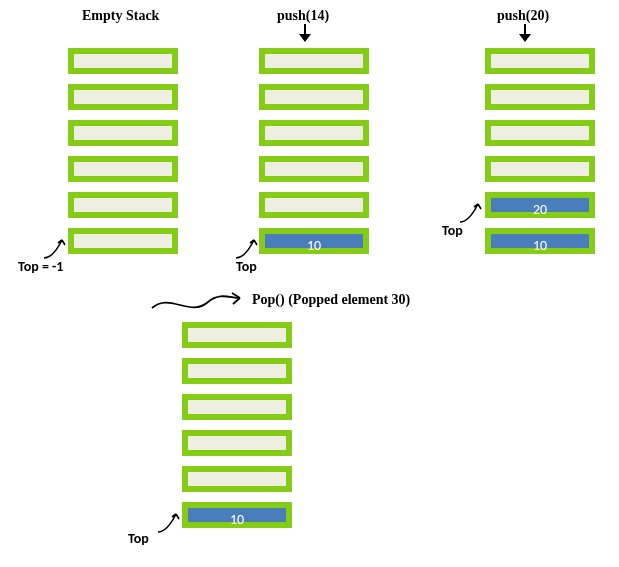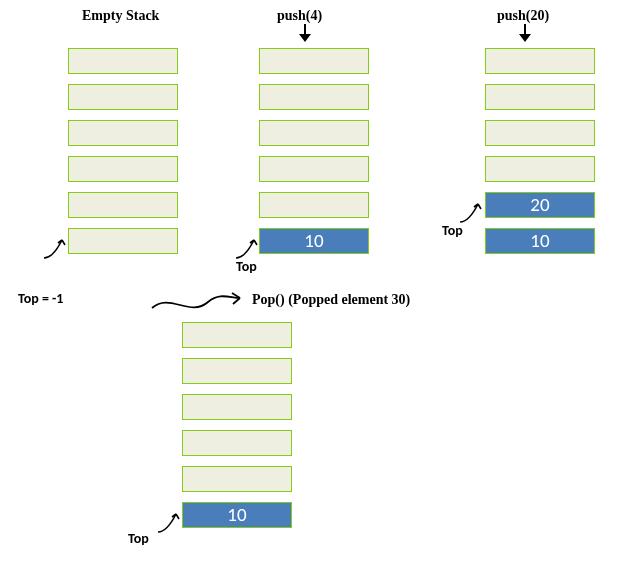--- a/index.html
+++ b/index.html
@@ -14,27 +14,27 @@
     position:relative;
   }
   .stack{
     position:absolute;
     width:110px;
   }
   .cell{
     box-sizing:border-box;
     height:26px;
     margin-bottom:10px;
-    border:1px solid #84cc16;
+    border:6px solid #84cc16;
     background:#eeeee1;
     color:#fff;
     text-align:center;
     line-height:24px;
     font-weight:normal;
-    font-size:19px;
+    font-size:14px;
   }
   .cell.filled{
     background:#4a7ebb;
   }
   .title{
     position:absolute;
     white-space:nowrap;
     font-family:Liberation Serif, serif;
   }
   .top-label{
@@ -90,23 +90,23 @@
   <div class="cell"></div>
   <div class="cell"></div>
 </div>
 
 <div class="curve" style="left:42px;top:234px;">
   <svg viewBox="0 0 28 26">
       <path d="M2 24 C 10 24 16 14 20 6" stroke="#000" stroke-width="1.6" fill="none"></path>
       <path d="M20 6 L16 9 M20 6 L23 11" stroke="#000" stroke-width="1.6" fill="none"></path>
     </svg>
 </div>
-<div class="top-label" style="left:18px;top:258px;margin-top:32px;">Top = -1</div>
+<div class="top-label" style="left:18px;top:258px;">Top = -1</div>
 
-<div class="title" style="left:277px;top:8px;">push(4)</div>
+<div class="title" style="left:277px;top:8px;">push(14)</div>
 <div class="v-arrow" style="left:299px;top:24px;"></div>
 
 <div class="stack" style="left:259px;top:48px;">
   <div class="cell"></div>
   <div class="cell"></div>
   <div class="cell"></div>
   <div class="cell"></div>
   <div class="cell"></div>
   <div class="cell filled">10</div>
 </div>

